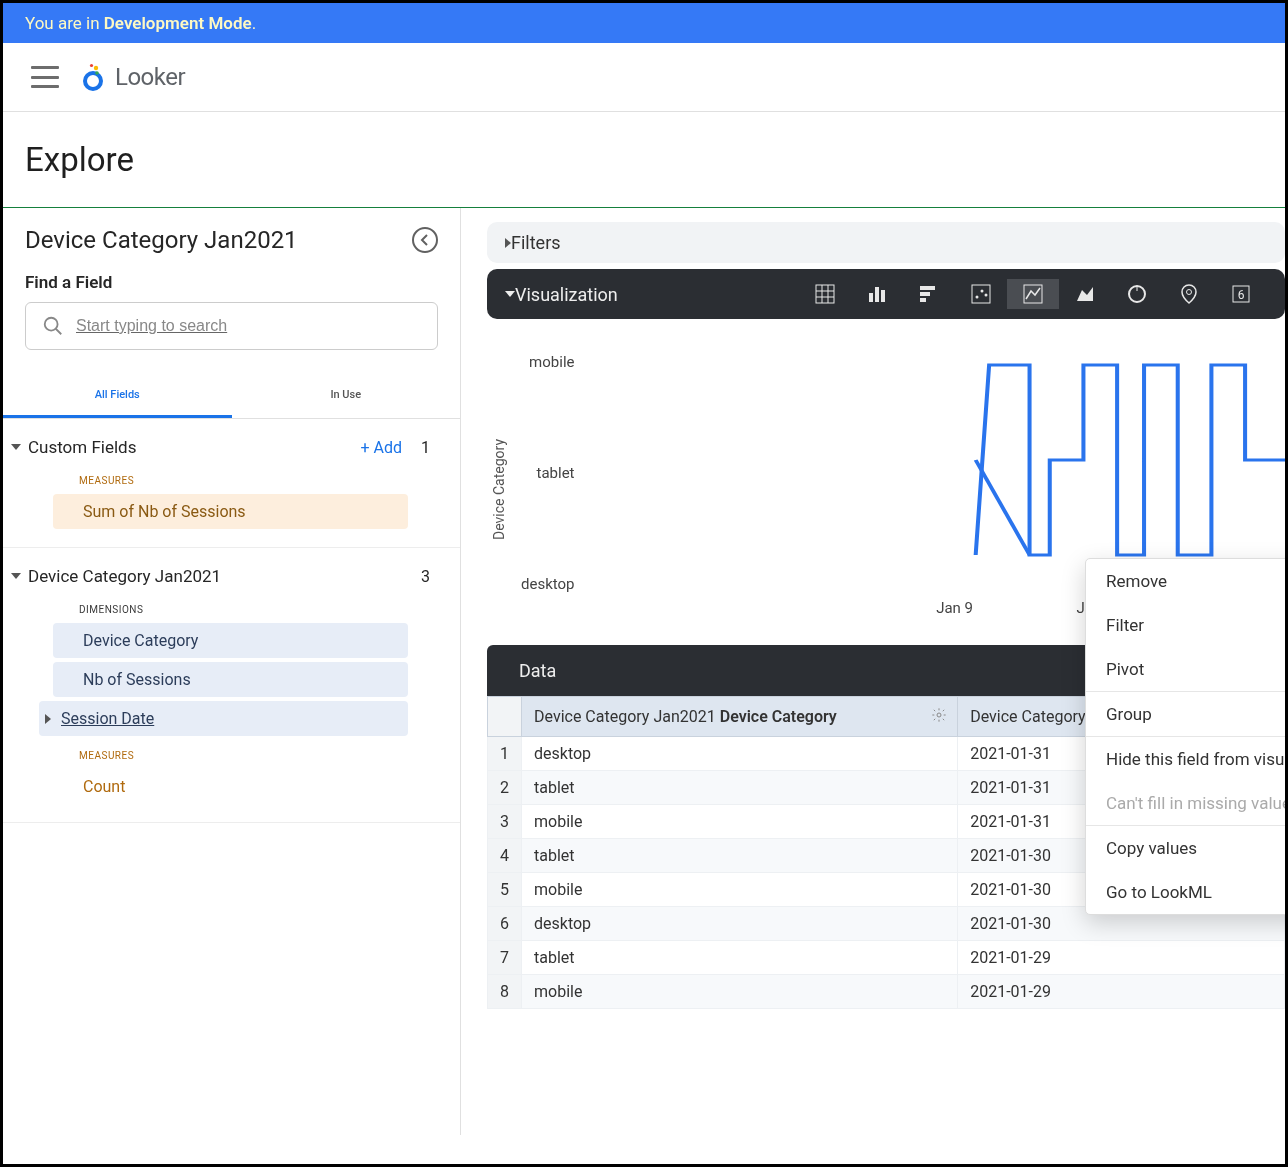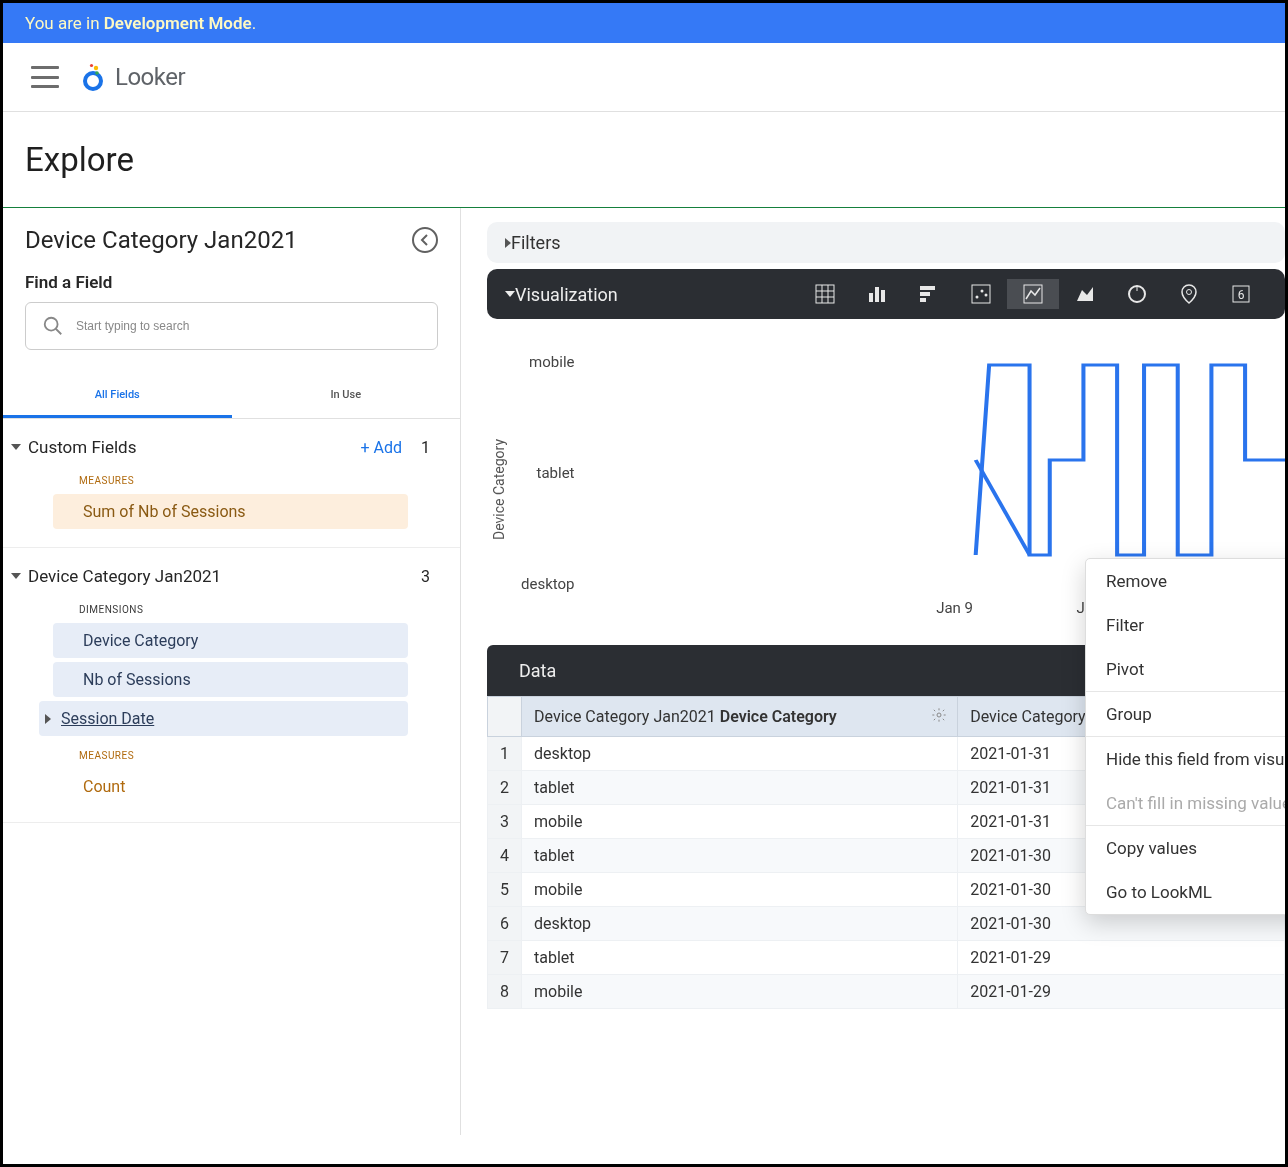--- a/index.html
+++ b/index.html
@@ -69,21 +69,21 @@
     cursor: pointer;
   }
   .find-label { font-size: 17px; font-weight: 600; color: #262626; margin-bottom: 10px; }
   .search-box {
     display: flex; align-items: center;
     border: 1px solid #ccc; border-radius: 6px;
     padding: 12px 16px; gap: 12px;
     margin-bottom: 24px;
   }
   .search-box input {
-    border: none; outline: none; flex: 1; font-size: 12px; color: #666;
+    border: none; outline: none; flex: 1; font-size: 16px; color: #666; text-decoration: underline;
   }
   .search-box input::placeholder { color: #888; }
   .search-icon { width: 22px; height: 22px; color: #888; }
   .tabs {
     display: flex; border-bottom: 1px solid #e0e0e0;
     margin: 0 -22px;
   }
   .tab {
     flex: 1; text-align: center; padding: 14px 0;
     font-size: 11px; color: #555; cursor: pointer; font-weight: 500;

